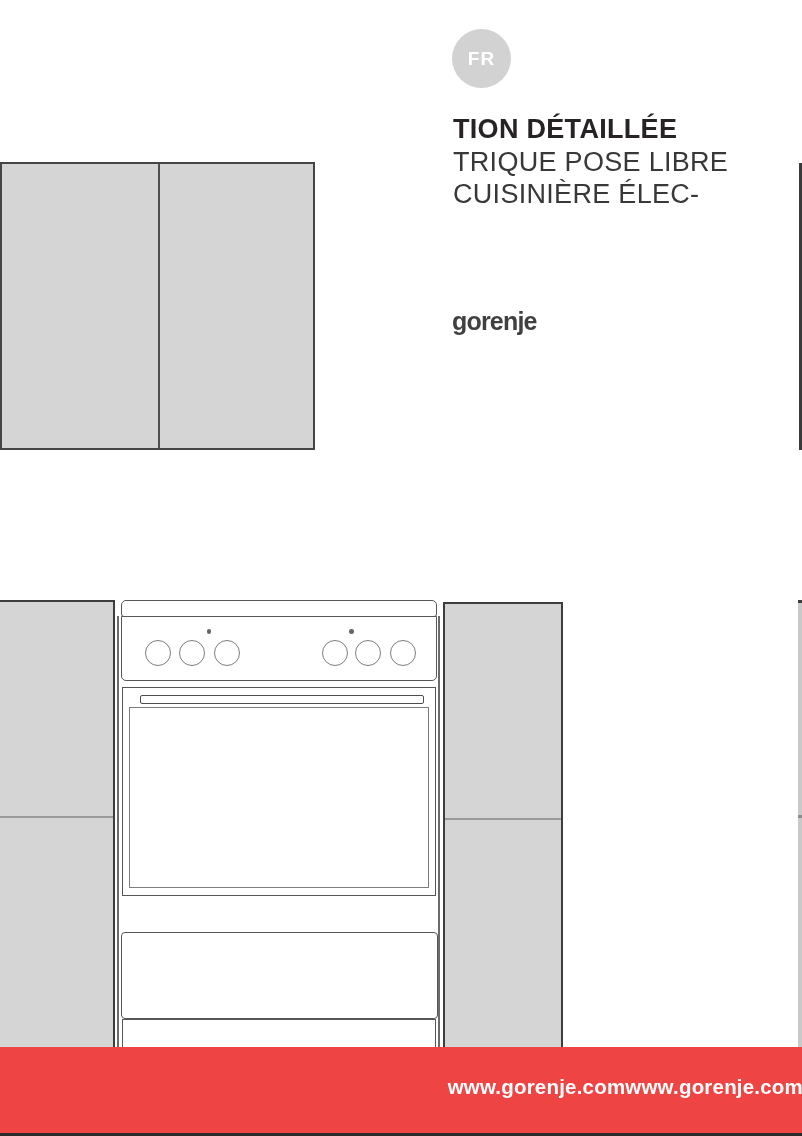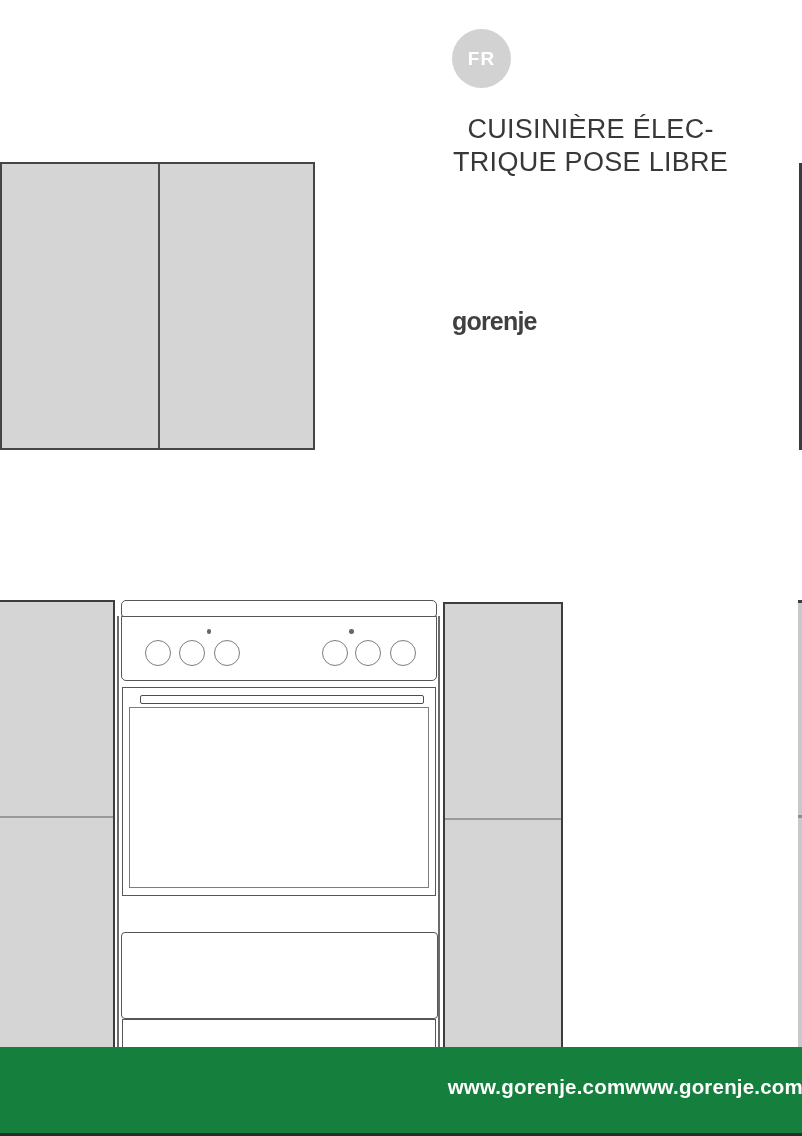--- a/index.html
+++ b/index.html
@@ -1,21 +1,20 @@
 <!DOCTYPE html>
 <html><head>
 <meta charset="utf-8">
 <style>
   * { margin:0; padding:0; box-sizing:border-box; }
   html,body { background:#ffffff; }
   .page {
     position:relative; width:802px; height:1136px; margin:0 auto;
     background:#ffffff; overflow:hidden;
     font-family:"Liberation Sans", sans-serif;
-    text-align:center;
   }
   
   .fr-badge {
     position:absolute; left:452px; top:29px; width:59px; height:59px;
     border-radius:50%; background:#d2d2d2;
     display:flex; align-items:center; justify-content:center;
   }
   .fr-badge span {
     color:#ffffff; font-weight:bold; font-size:19px; letter-spacing:1px;
   }
@@ -103,43 +102,44 @@
     position:absolute; left:5px; top:332px; width:317px; height:87px;
     border:1.5px solid #55555a; border-radius:4px; background:#ffffff;
   }
   .plinth {
     position:absolute; left:6px; top:419px; width:314px; height:40px;
     border:1.5px solid #55555a; border-bottom:none; background:#ffffff;
   }
   
   .footer {
     position:absolute; left:0; top:1047px; width:802px; height:89px;
-    background:#15803d;
+    background:#ef4444;
   }
   .footer .url {
     position:absolute; right:-1px; top:28px;
     color:#ffffff; font-weight:700; font-size:20.5px; letter-spacing:0.2px;
     white-space:nowrap;
   }
   .footer .bottom-edge {
     position:absolute; left:0; bottom:0; width:100%; height:3px; background:#2b2a2b;
   }
 </style>
 </head>
 <body>
 
 <div class="page">
 
   <div class="fr-badge">
     <span>FR</span>
   </div>
 
   <div class="title-block">
+    <div class="bold">TION DÉTAILLÉE</div>
+    <div class="reg">TRIQUE POSE LIBRE</div>
     <div class="reg">CUISINIÈRE ÉLEC-</div>
-    <div class="reg">TRIQUE POSE LIBRE</div>
   </div>
 
   <div class="brand-logo">gorenje</div>
 
   <div class="cab-doors">
     <div class="divider-v"></div>
   </div>
   <div class="cab-doors-clip-right"></div>
 
   <div class="cabinet-left">

